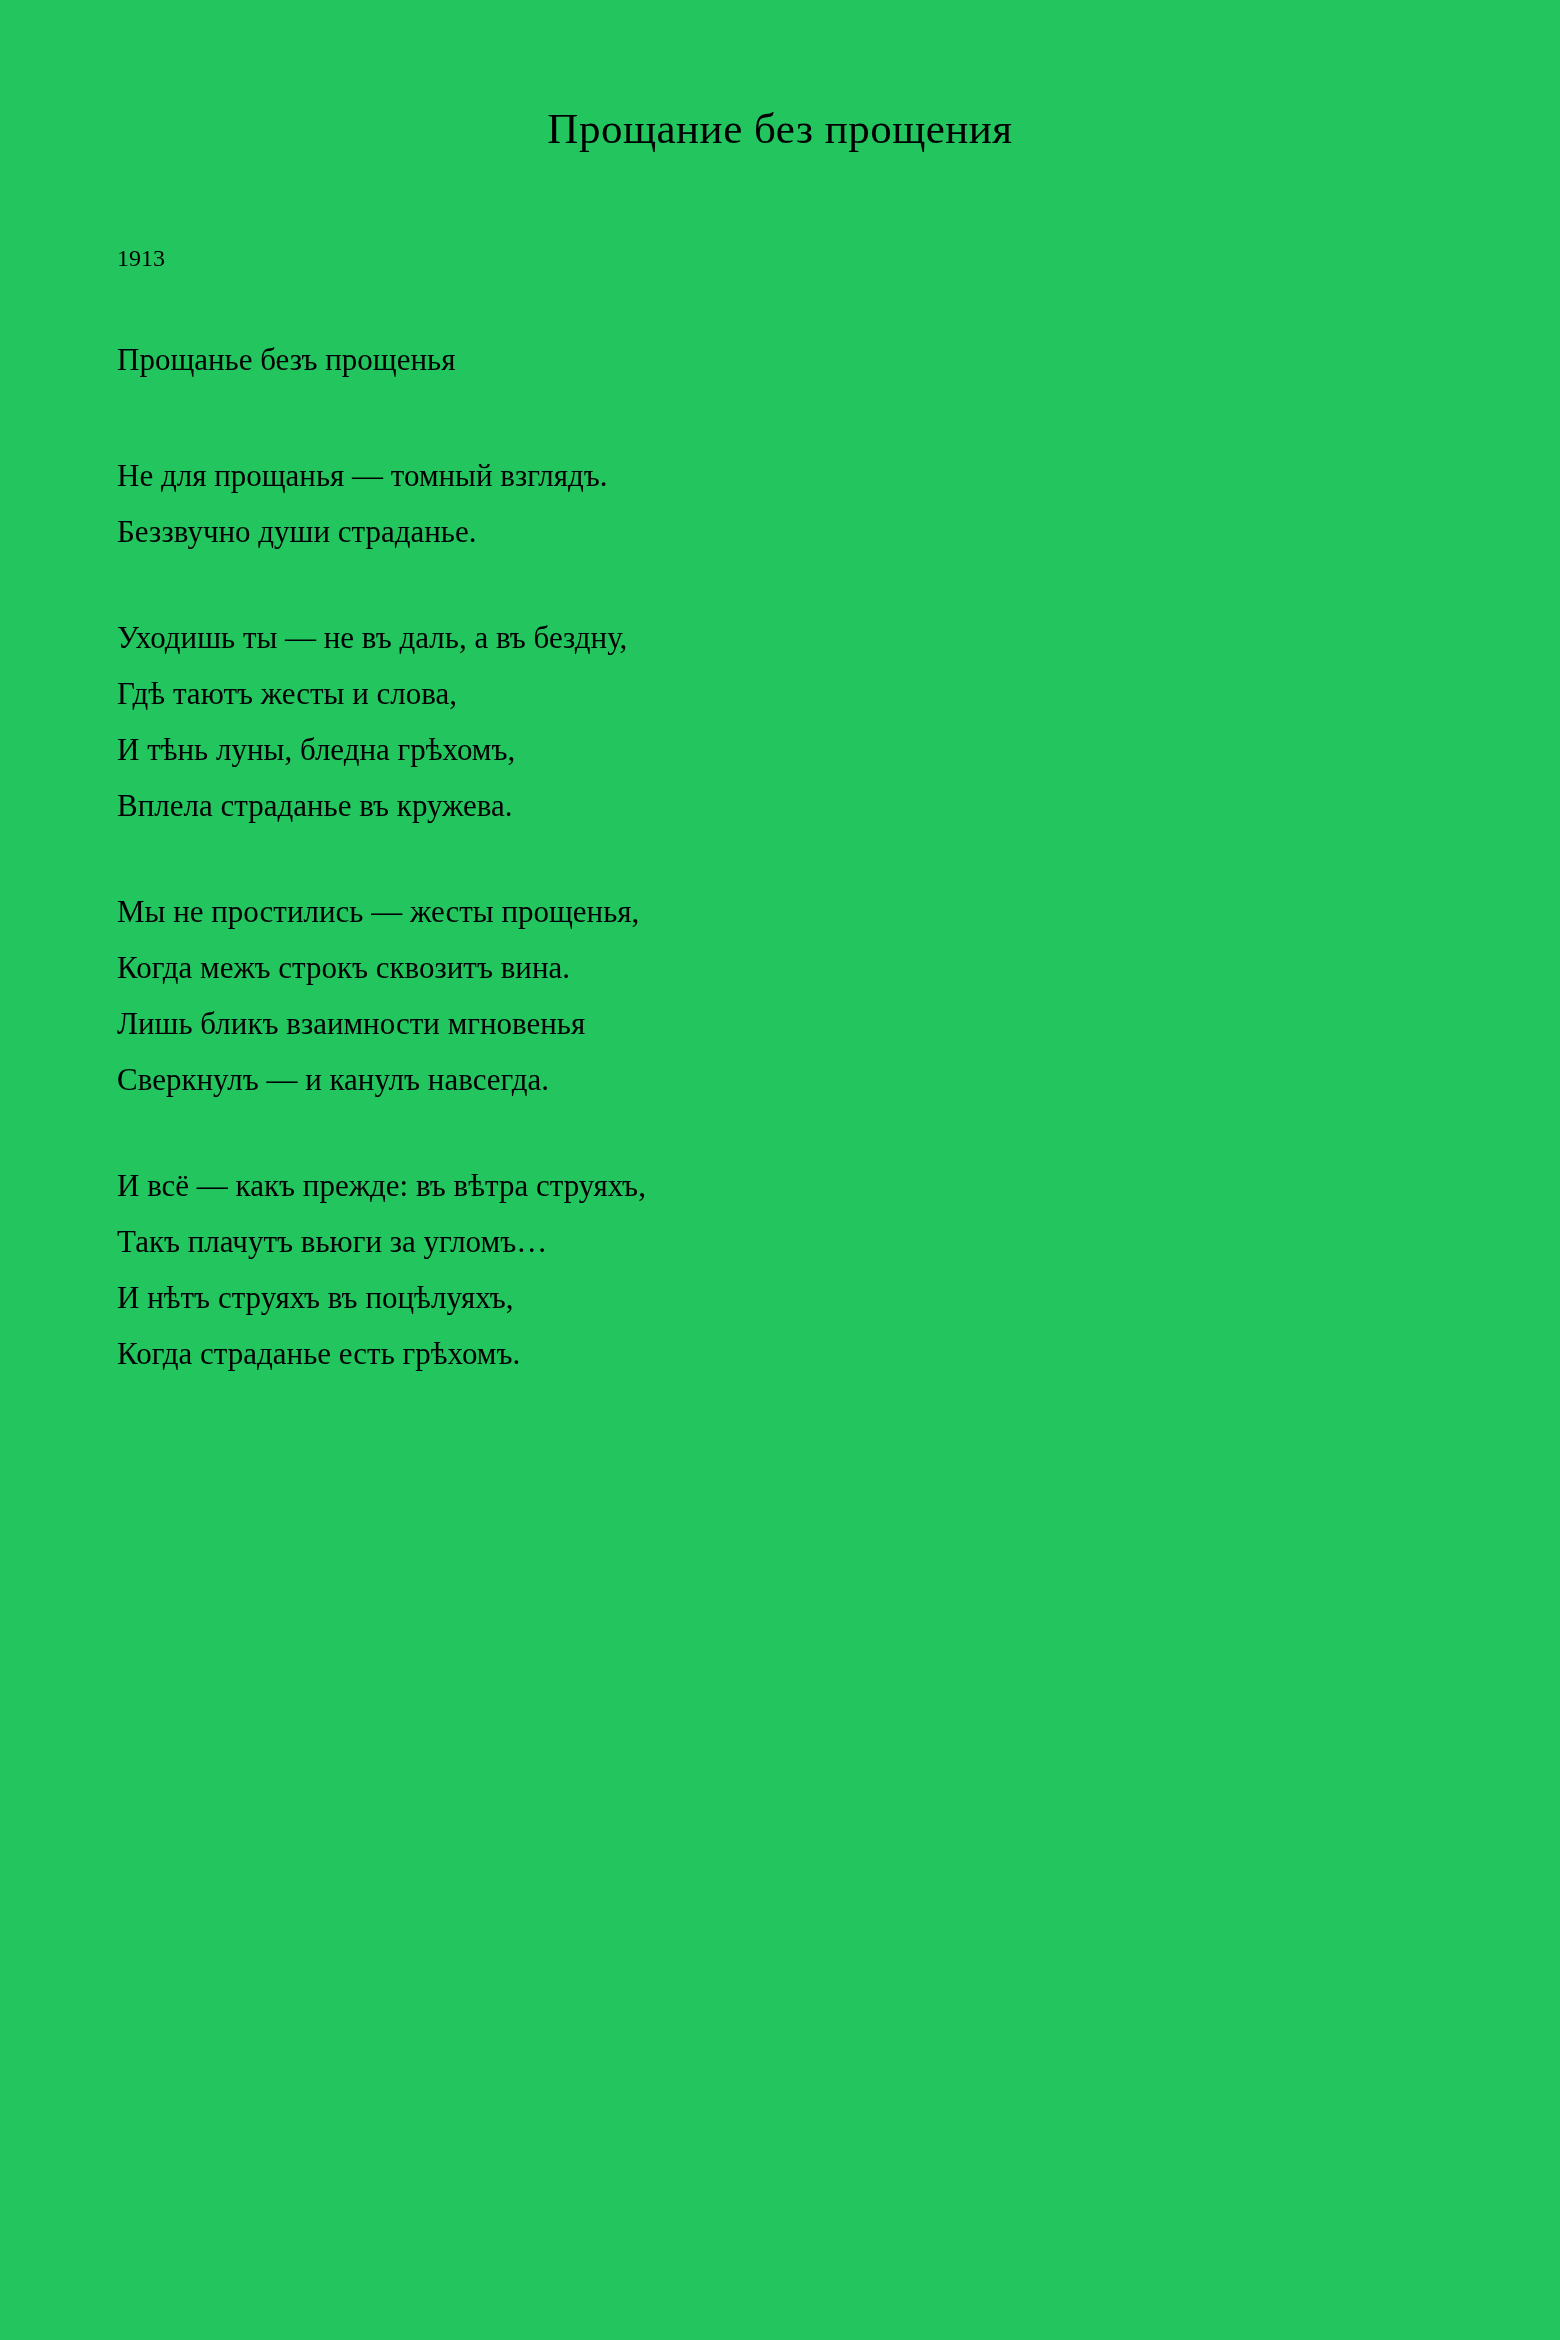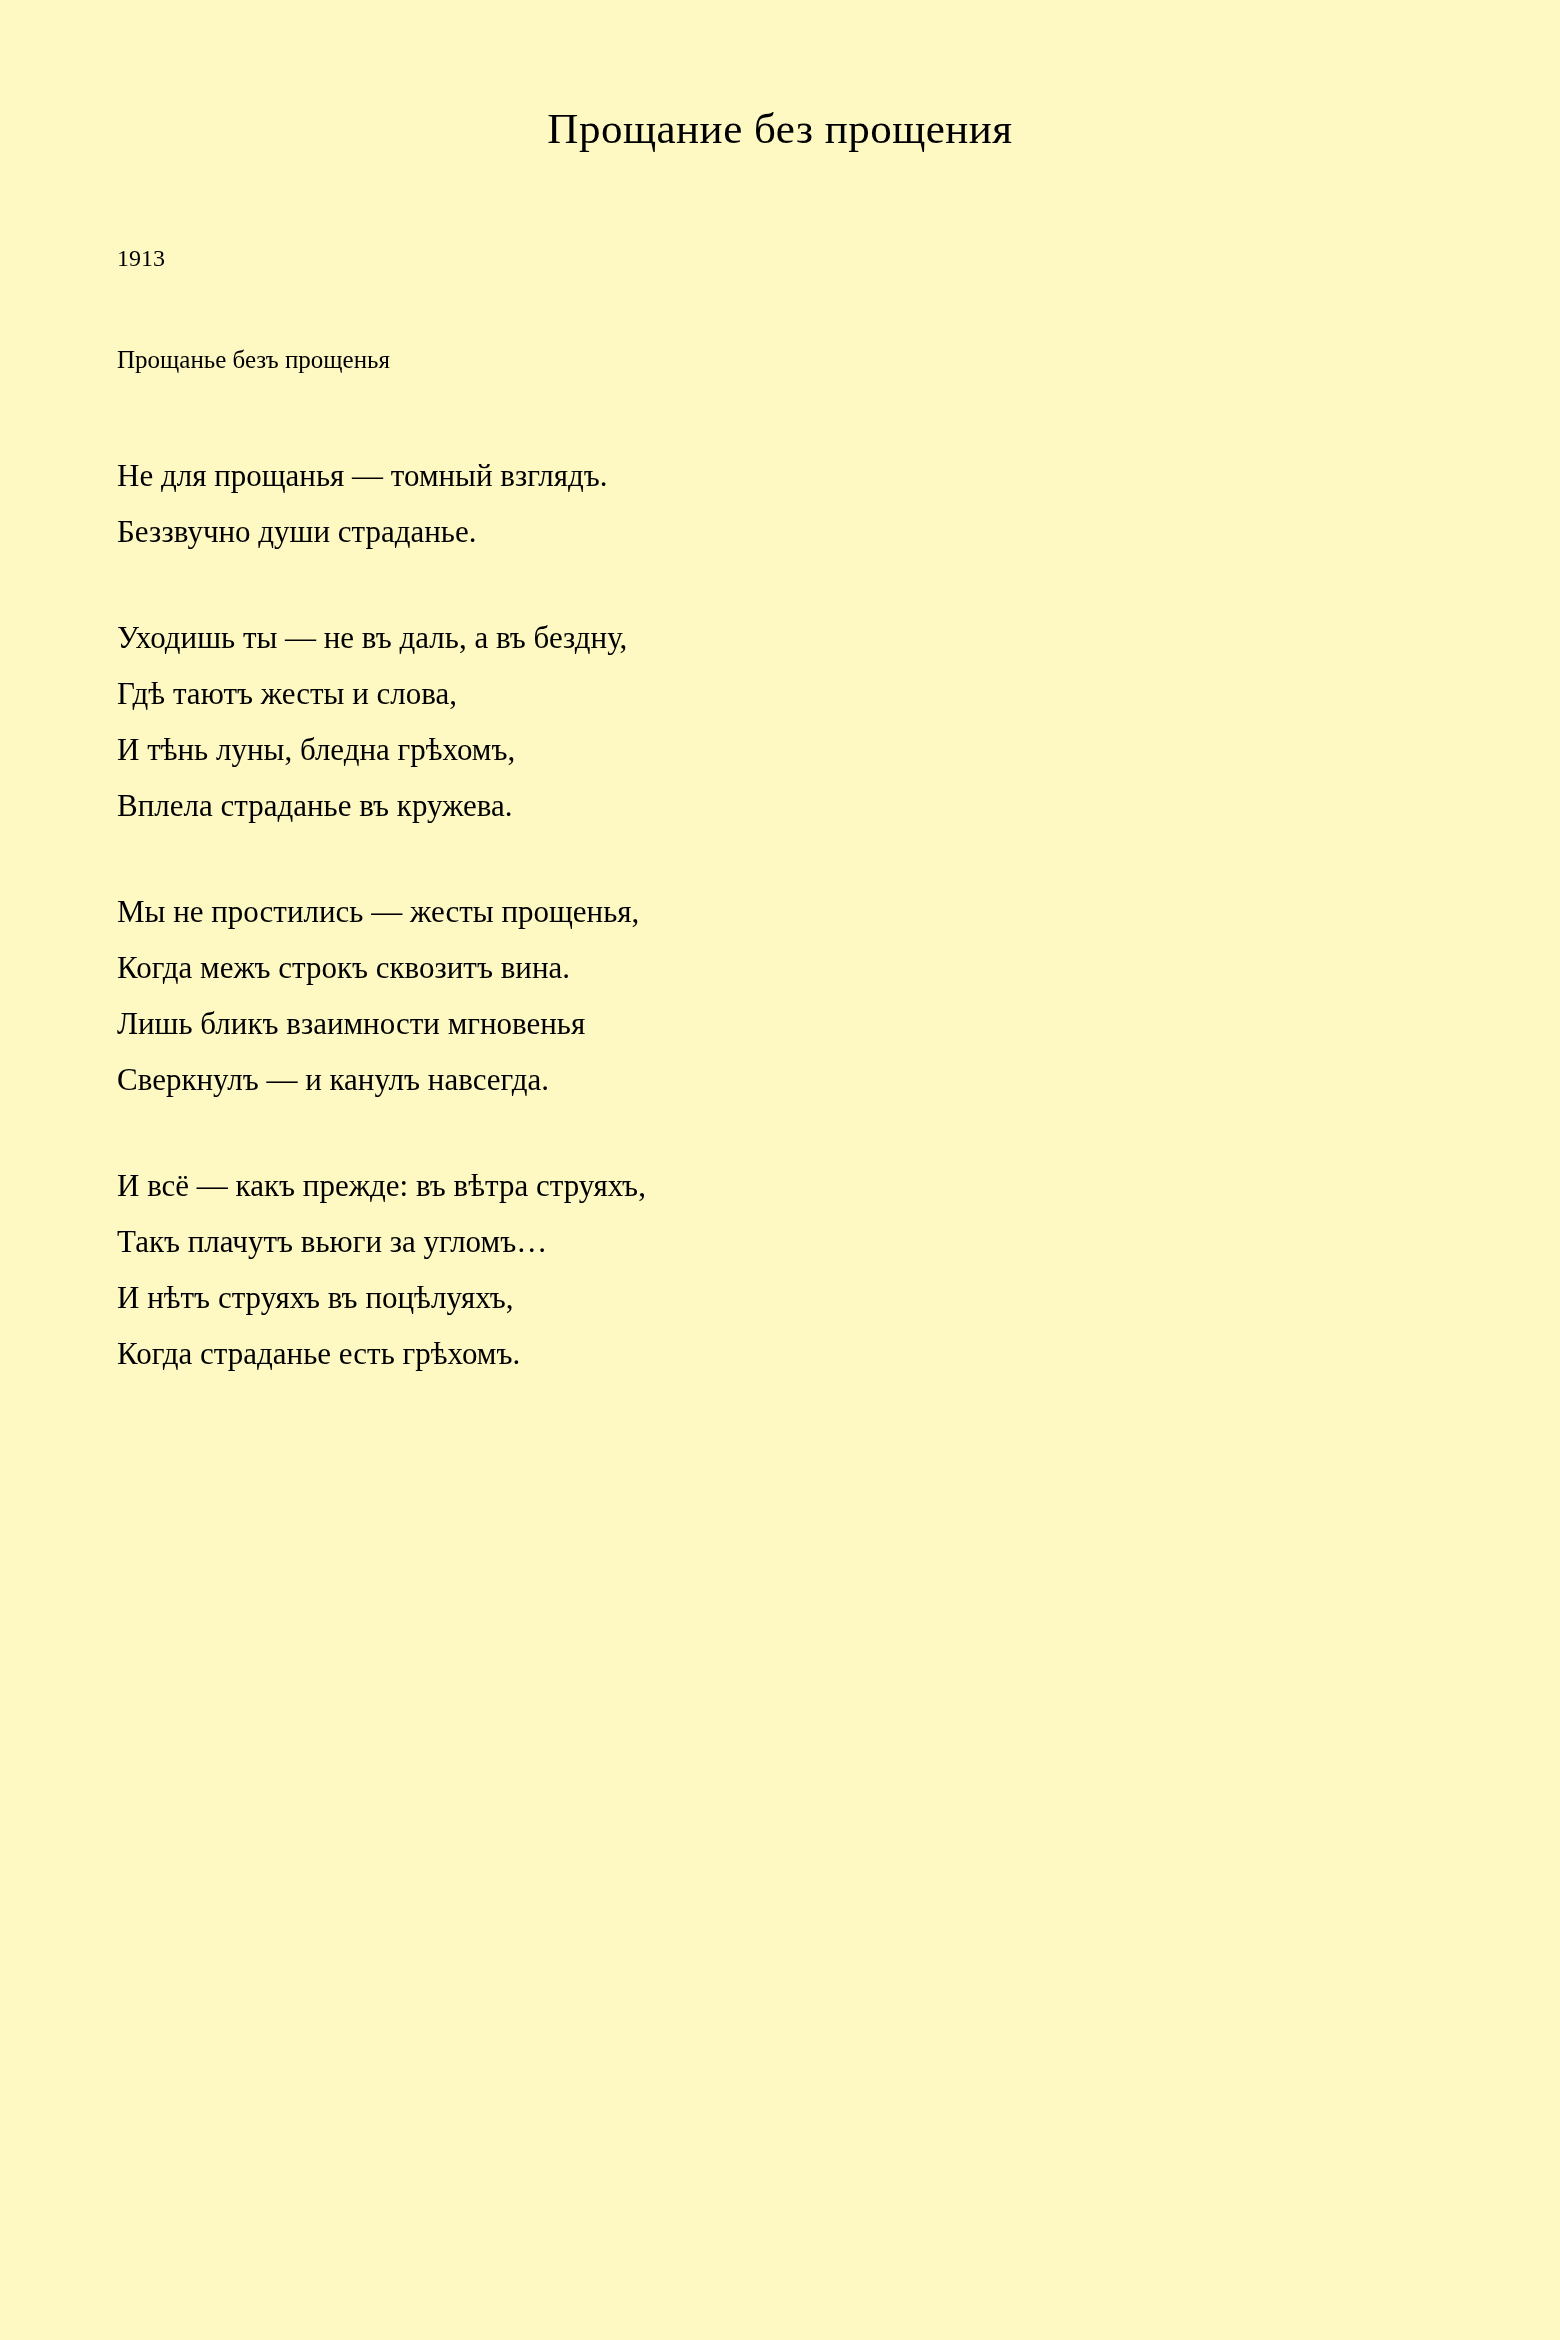--- a/index.html
+++ b/index.html
@@ -4,21 +4,21 @@
 <style>
   html, body {
     margin: 0;
     padding: 0;
     background: #ffffff;
   }
   .page {
     position: relative;
     width: 1560px;
     height: 2341px;
-    background: #fef9c3;
+    background: #22c55e;
     color: #000000;
     font-family: "Liberation Serif", "DejaVu Serif", serif;
     box-sizing: border-box;
     padding: 0 117px;
     overflow: hidden;
   }
   .poem-title {
     margin: 0;
     padding-top: 103px;
     font-size: 43px;
@@ -30,21 +30,21 @@
   .poem-year {
     margin: 0;
     margin-top: 90px;
     font-size: 24px;
     line-height: 29px;
     text-align: left;
   }
   .poem-subtitle {
     margin: 0;
     margin-top: 68px;
-    font-size: 25px;
+    font-size: 31px;
     line-height: 37px;
     font-weight: normal;
     text-align: left;
   }
   .stanza {
     margin: 0;
     margin-top: 50px;
   }
   .stanza.first {
     margin-top: 70px;

